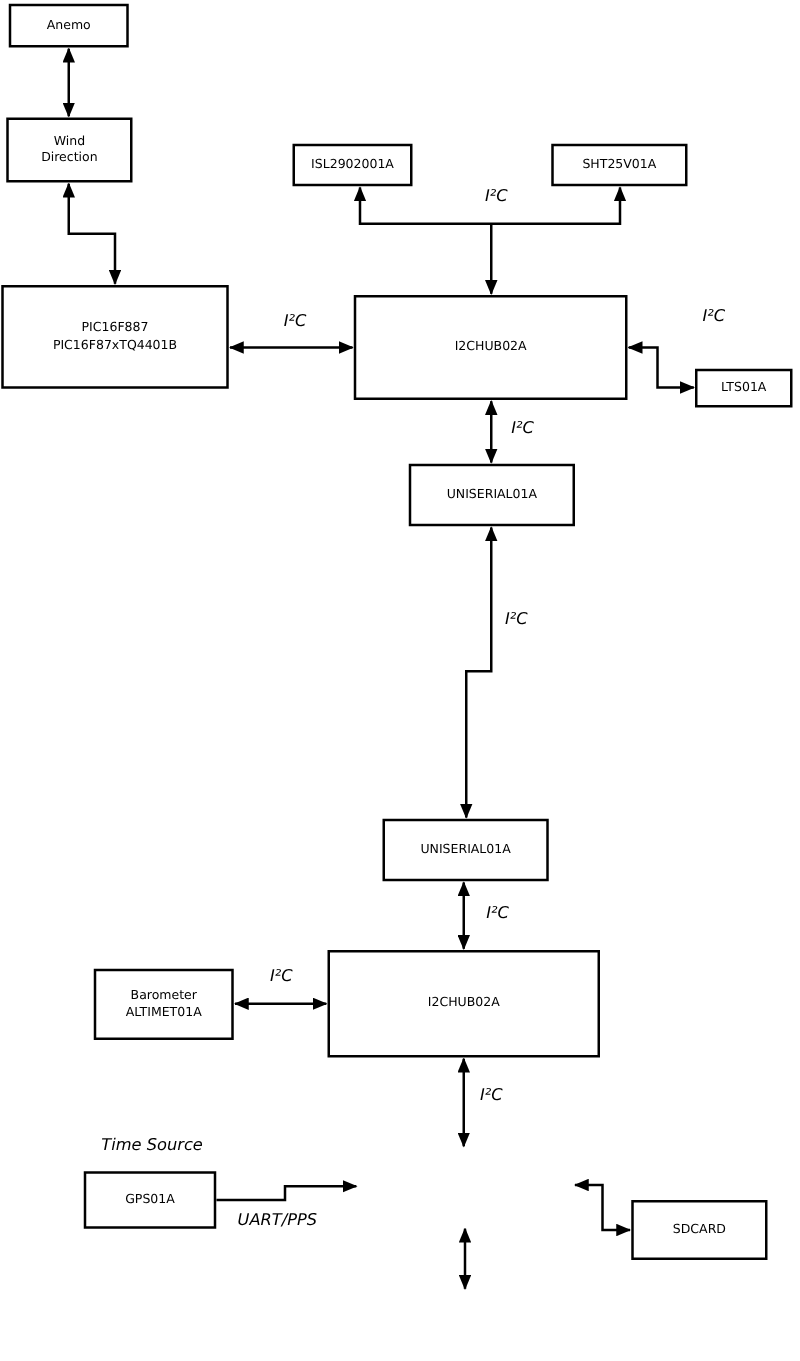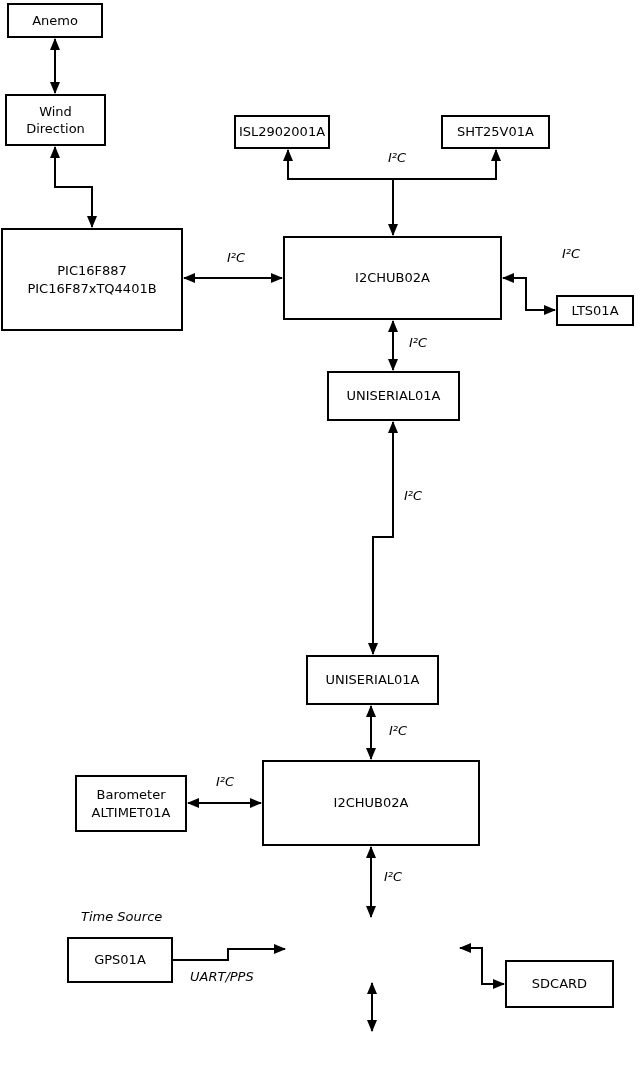--- a/index.html
+++ b/index.html
@@ -9,21 +9,21 @@
   .canvas{
     position:relative;width:640px;height:1089px;background:var(--bg);
     font-family:"DejaVu Sans","Liberation Sans",sans-serif;color:var(--text);
     overflow:hidden;
   }
   svg.wires{position:absolute;left:0;top:0;width:640px;height:1089px;}
   .wires polyline{fill:none;stroke:var(--line);stroke-width:2;}
   .box{
     position:absolute;background:var(--box-fill);border:2px solid var(--box-border);
     display:flex;flex-direction:column;align-items:center;justify-content:center;
-    font-size:13px;line-height:1.32;text-align:center;box-sizing:border-box;
+    font-size:10px;line-height:1.32;text-align:center;box-sizing:border-box;
     white-space:nowrap;
   }
   .elabel{position:absolute;font-size:13px;white-space:nowrap;line-height:1.2;font-style:italic;}
 </style>
 </head>
 <body>
 
 <div class="canvas">
 
   <svg class="wires" xmlns="http://www.w3.org/2000/svg">
@@ -64,21 +64,21 @@
 
   <div class="box" style="left:7px;top:3px;width:96px;height:35px">
     <span>Anemo</span>
   </div>
 
   <div class="box" style="left:5px;top:94px;width:101px;height:52px">
     <span>Wind</span>
     <span>Direction</span>
   </div>
 
-  <div class="box" style="left:1px;top:228px;width:182px;height:103px">
+  <div class="box" style="left:1px;top:228px;width:182px;height:83px">
     <span>PIC16F887</span>
     <span>PIC16F87xTQ4401B</span>
   </div>
 
   <div class="box" style="left:234px;top:115px;width:96px;height:34px">
     <span>ISL2902001A</span>
   </div>
 
   <div class="box" style="left:441px;top:115px;width:109px;height:34px">
     <span>SHT25V01A</span>

